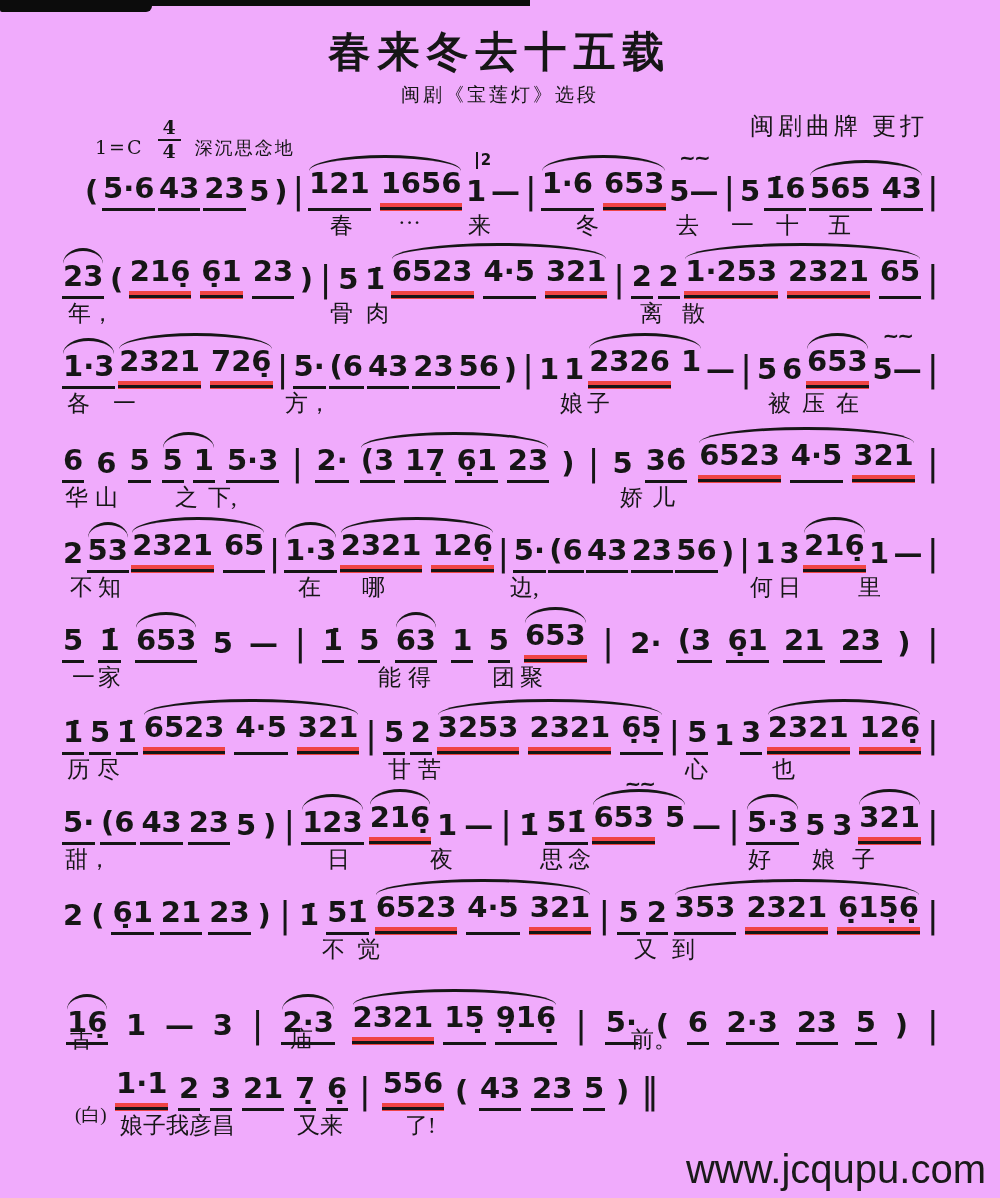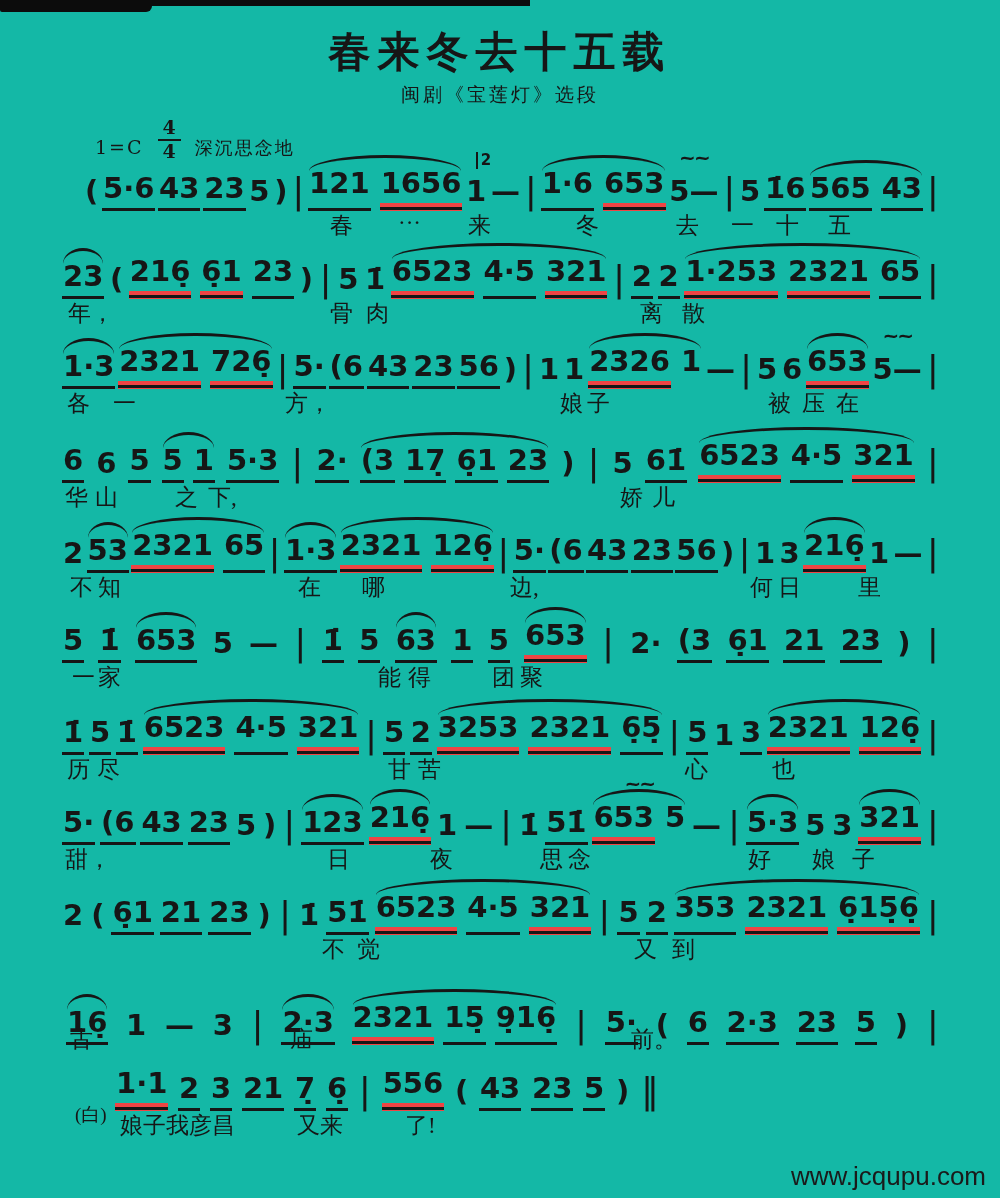--- a/index.html
+++ b/index.html
@@ -1,17 +1,17 @@
 <!DOCTYPE html>
 <html><head>
 <meta charset="utf-8">
 <style>
   html,body{margin:0;padding:0;}
   body{width:1000px;height:1198px;font-family:"Liberation Sans",sans-serif;}
-  #page{position:relative;width:1000px;height:1198px;background:#14b8a6;overflow:hidden;color:#161616;}
+  #page{position:relative;width:1000px;height:1198px;background:#f0abfc;overflow:hidden;color:#161616;}
   .artifact{position:absolute;background:#0c0c0c;}
   #art1{top:0;left:0;width:152px;height:12px;border-radius:0 0 6px 2px;}
   #art2{top:0;left:148px;width:382px;height:6px;}
   .title{position:absolute;top:24px;left:0;width:100%;text-align:center;
          font-size:42px;font-weight:bold;letter-spacing:7px;font-family:"Liberation Serif",serif;}
   .subtitle{position:absolute;top:82px;left:0;width:100%;text-align:center;
          font-size:19px;letter-spacing:3px;font-family:"Liberation Serif",serif;}
   .credit{position:absolute;top:110px;right:72px;font-size:24px;letter-spacing:4px;
          font-family:"Liberation Serif",serif;}
   .keysig{position:absolute;top:118px;left:95px;display:flex;align-items:center;gap:14px;
@@ -31,32 +31,33 @@
   .u2::after{content:"";position:absolute;left:0;right:0;bottom:-7px;border-bottom:3px solid #161616;}
   .grp.slur::before{content:"";position:absolute;left:1px;right:1px;top:-13px;height:13px;
          border-top:3px solid #161616;border-radius:50% 50% 0 0 / 100% 100% 0 0;}
   .grp.trill::after{content:"~~";position:absolute;left:50%;transform:translateX(-50%);
          top:-30px;font-size:20px;letter-spacing:-2px;}
   .grp.bar .n{border:none;font-weight:400;font-size:36px;padding-bottom:0;}
   .sup{position:absolute;top:-24px;right:-4px;font-size:15px;border-left:2px solid #161616;padding-left:3px;}
   .lyrics{position:absolute;top:42px;left:0;width:100%;height:32px;}
   .lyr{position:absolute;top:0;font-size:23px;white-space:nowrap;font-family:"Liberation Serif",serif;}
   .lyr.small{font-size:19px;top:-8px;}
-  .watermark{position:absolute;right:14px;bottom:6px;font-size:26px;color:#1a1a1a;
+  .watermark{position:absolute;right:14px;bottom:6px;font-size:40px;color:#1a1a1a;
          font-family:"Liberation Sans",sans-serif;margin-left:6px;}
 </style>
 </head>
 <body>
 
 <div id="page">
   <div class="artifact" id="art1"></div>
   <div class="artifact" id="art2"></div>
 
   <div class="title">春来冬去十五载</div>
   <div class="subtitle">闽剧《宝莲灯》选段</div>
+  <div class="credit">闽剧曲牌 更打</div>
 
   <div class="keysig">
     <span class="key">1=C</span>
     <span class="frac">
       <span class="num">4</span>
       <span class="den">4</span>
     </span>
     <span class="mood">深沉思念地</span>
   </div>
 
@@ -298,21 +299,21 @@
           <span class="grp">
             <span class="n">)</span>
           </span>
           <span class="grp bar">
             <span class="n">|</span>
           </span>
           <span class="grp">
             <span class="n">5</span>
           </span>
           <span class="grp">
-            <span class="n u1">61̇</span>
+            <span class="n u1">36̇</span>
           </span>
           <span class="grp slur">
             <span class="n u2">6523</span>
             <span class="n u1">4·5</span>
             <span class="n u2">321</span>
           </span>
           <span class="grp bar">
             <span class="n">|</span>
           </span>
         </div>

